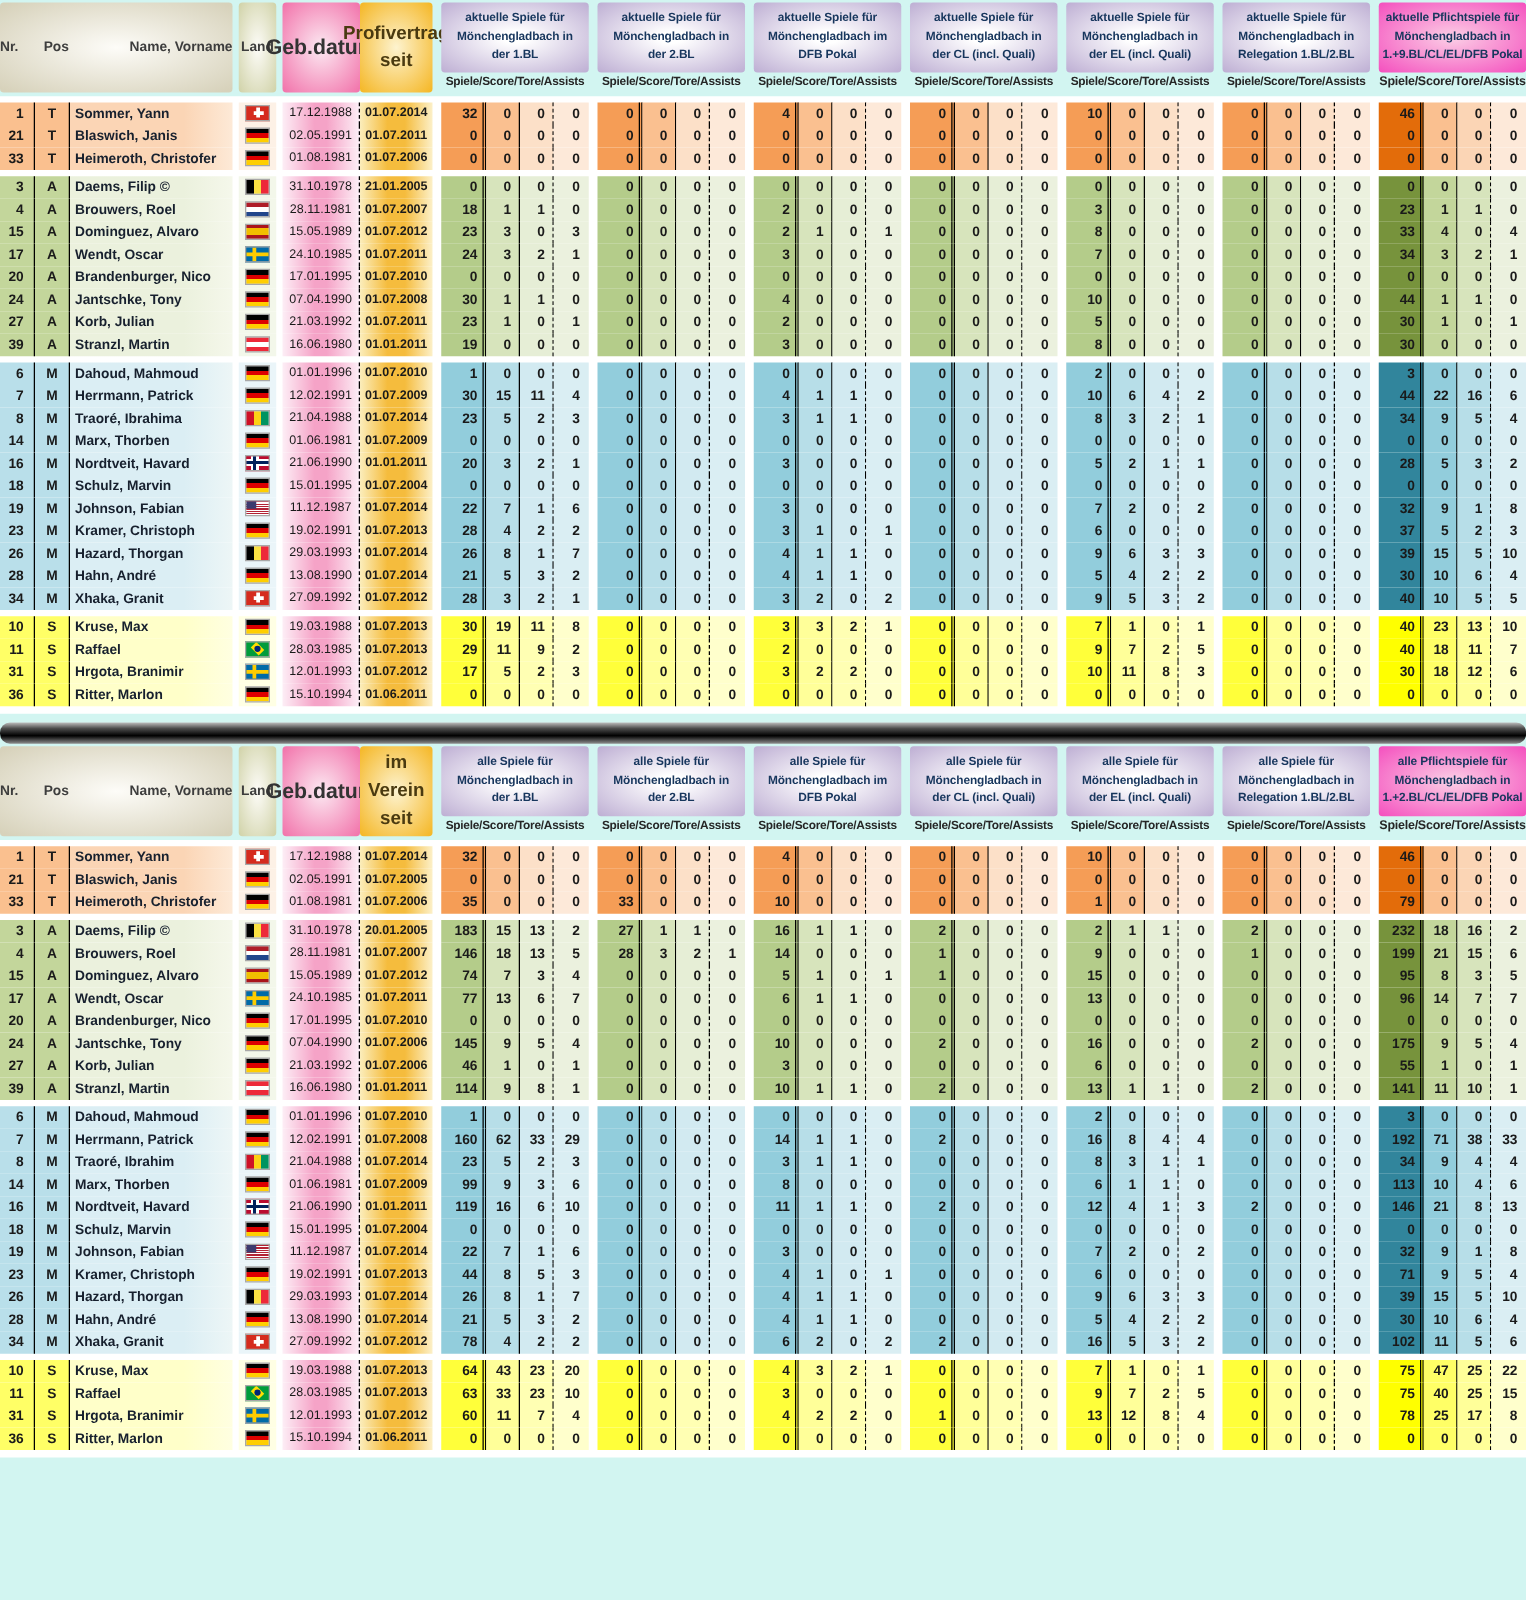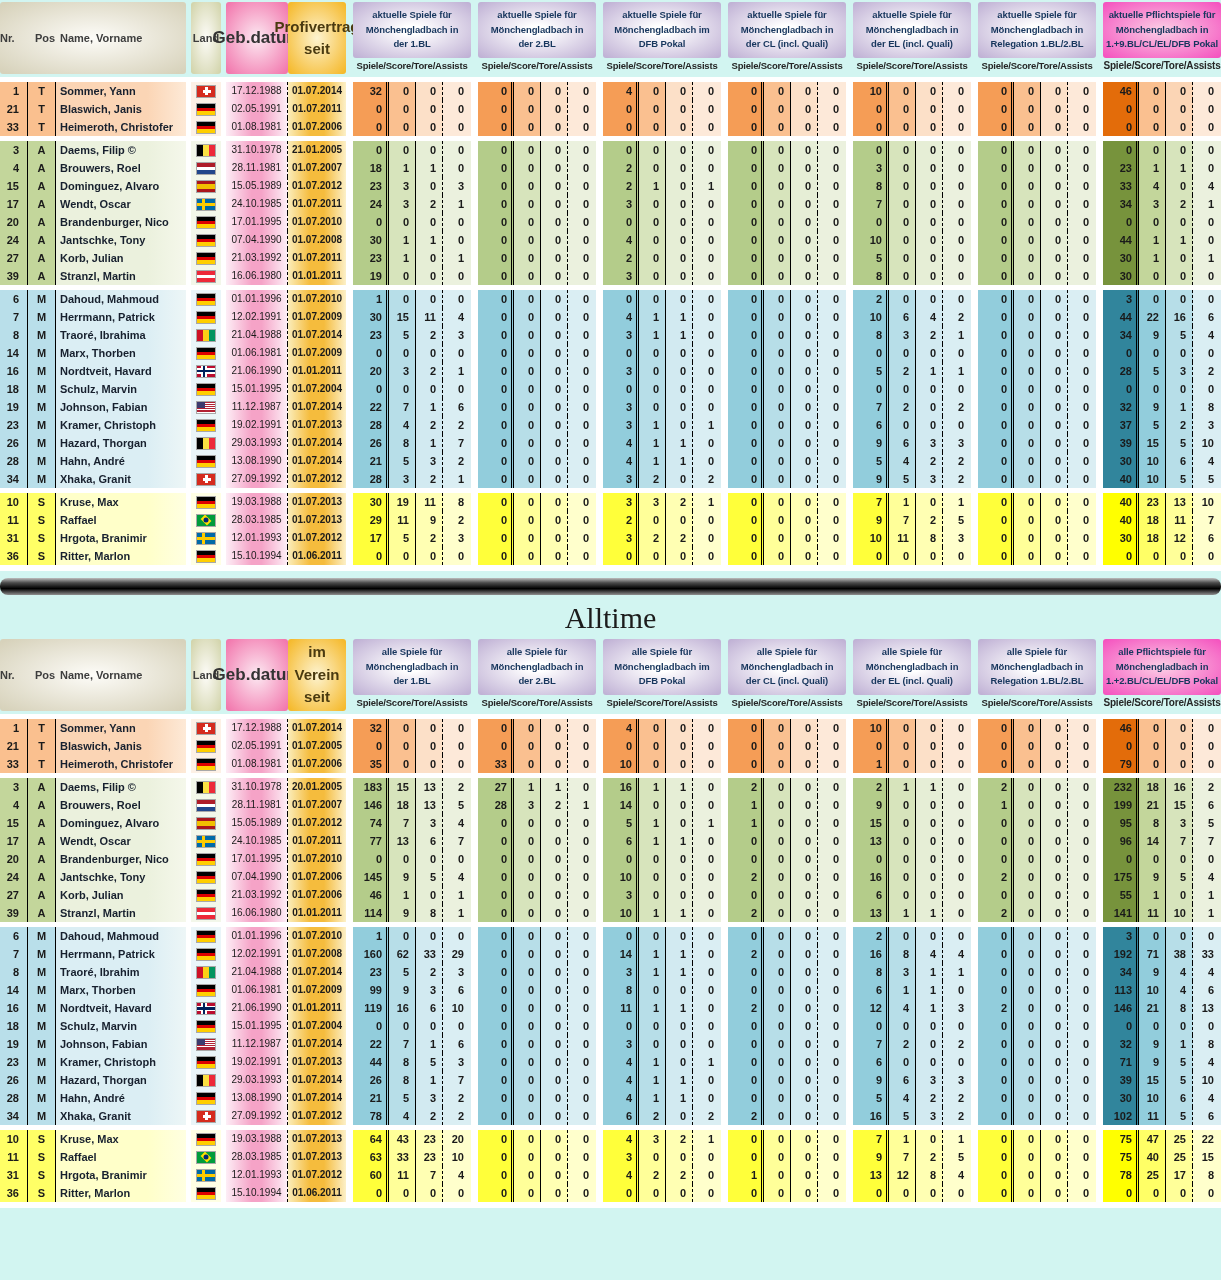--- a/index.html
+++ b/index.html
@@ -14,21 +14,21 @@
        background:linear-gradient(180deg,#bdbdbd 0%,#4c4c4c 28%,#000 62%,#8f8f8f 100%)}
   
   .hrow{display:flex;align-items:flex-start;margin:2px 0 0}
   .hbox{box-sizing:border-box;border-radius:3px;color:#3d3d3d;font-weight:700;
        background:radial-gradient(ellipse at center,#fdfcf8 0%,var(--hb,#ddd) 95%);
        display:flex;align-items:center;justify-content:center;text-align:center}
   .hleft{width:186px;height:72px;font-size:11px}
   .hleft{display:flex}
   .hl-nr{width:30px;text-align:left}
   .hl-pos{width:30px;text-align:center}
-  .hl-name{flex:1;text-align:left}
+  .hl-name{flex:1;text-align:right}
   .hland{width:30px;height:72px;font-size:11px}
   .hgeb{width:62px;height:72px;font-size:17px;color:#333;
        background:radial-gradient(ellipse at center,#fce9f2 0%,var(--hb) 95%)}
   .hsince{width:58px;height:72px;font-size:15px;white-space:pre-line;line-height:1.5;color:#4a3a10;
        background:radial-gradient(ellipse at center,#fdf3cf 0%,var(--hb) 95%)}
   .hgroupcol{display:flex;flex-direction:column;width:118px}
   .hgroup{width:118px;height:56px;font-size:9.5px;letter-spacing:-0.1px;line-height:1.55;
        white-space:pre-line;color:var(--navy,#17365D);padding:0 1px;
        background:radial-gradient(ellipse at center,#fff 12%,var(--hb) 100%)}
   .hglast{background:radial-gradient(ellipse at center,#fbc9e4 5%,var(--hb) 100%)}
@@ -1797,21 +1797,20 @@
               <div class="cell s1">0</div>
               <div class="cell s2">0</div>
               <div class="cell s3">0</div>
             </div>
           </div>
         </div>
       </div>
   </section>
   <div class="divider"></div>
   <section data-table="1">
-    <h1 class="sheet-title">Alltime</h1>
     <div class="sheet">
         <div class="hrow">
           <div class="hbox hleft" style="--hb: #D7D2BB;">
             <span class="hl-nr">Nr.</span>
             <span class="hl-pos">Pos</span>
             <span class="hl-name">Name, Vorname</span>
           </div>
           <span class="gap w5"></span>
           <div class="hbox hland" style="--hb: #D2D4AB;">Land</div>
           <span class="gap w5"></span>

